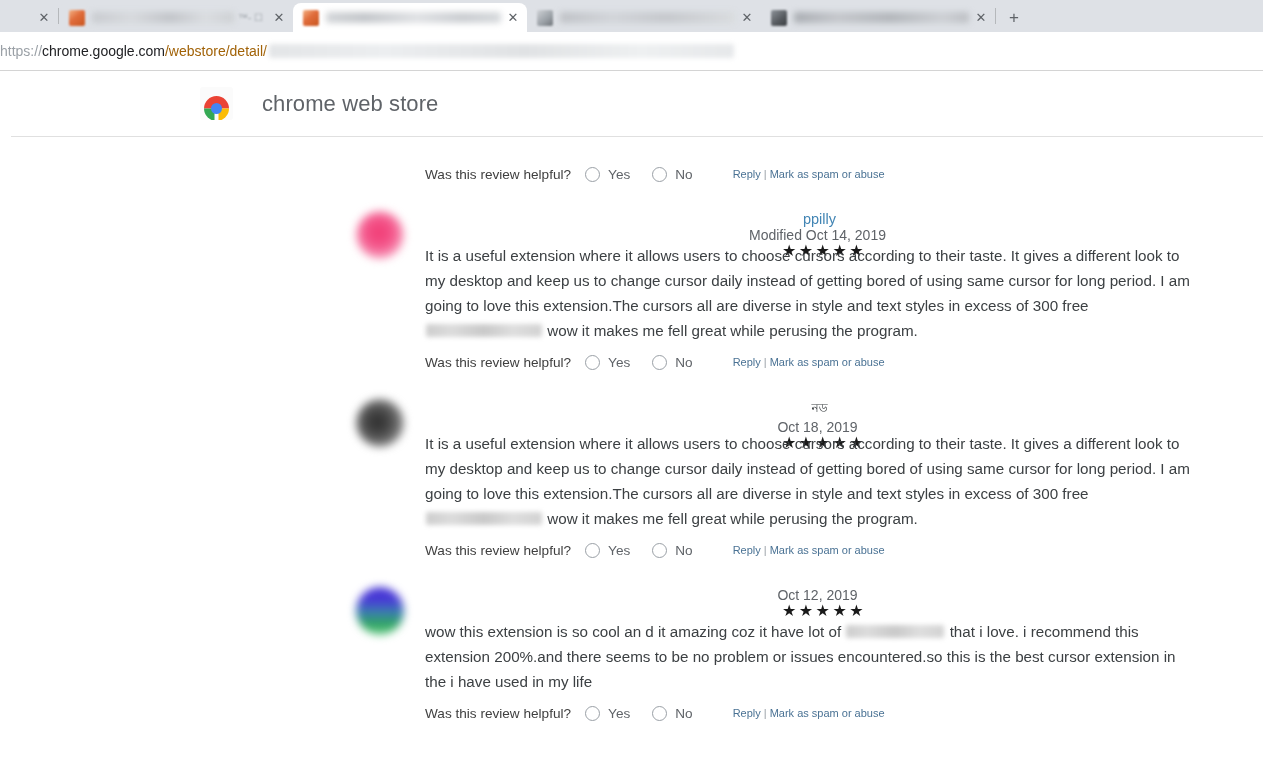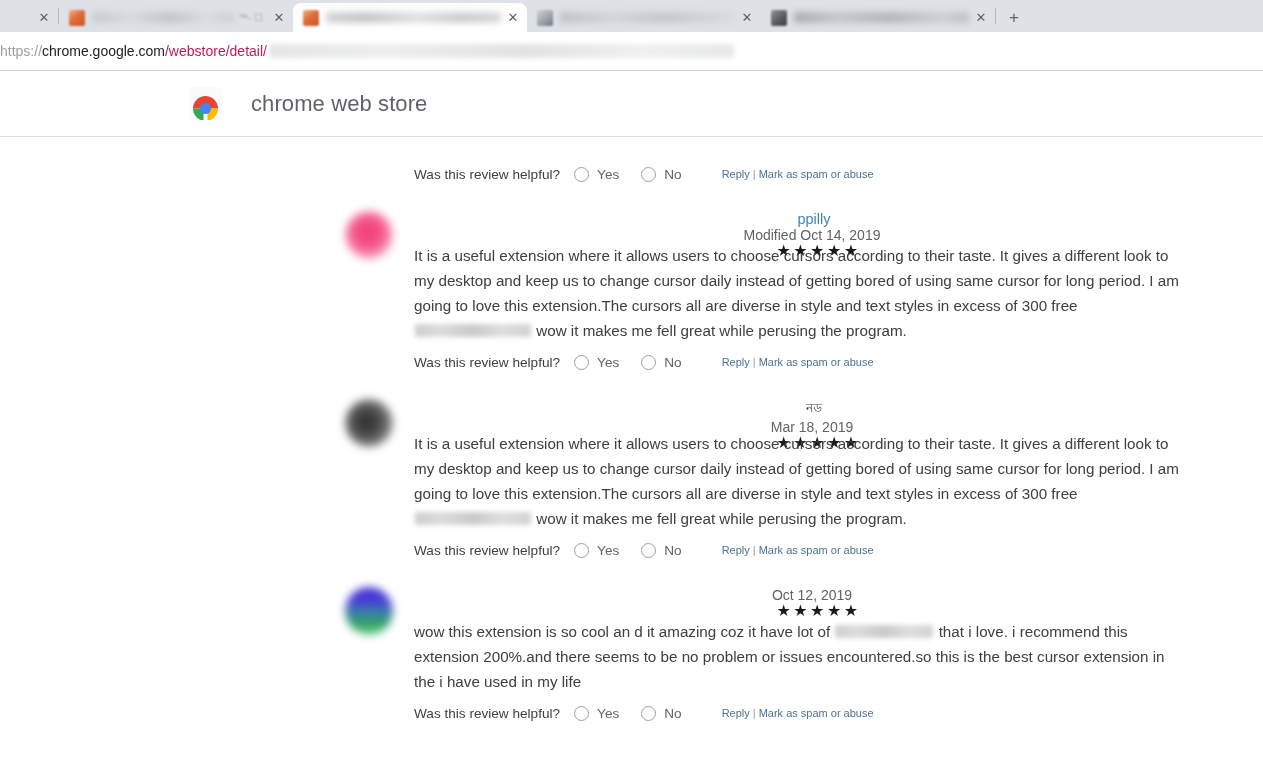--- a/index.html
+++ b/index.html
@@ -131,39 +131,40 @@
     font-size: 14px;
     line-height: 18px;
     white-space: nowrap;
     display: flex;
     align-items: baseline;
     margin-left: 0px;
     padding-left: 0px;
   }
   .url-scheme { color: #9aa0a6; }
   .url-host   { color: #202124; }
-  .url-path   { color: #be185d; }
+  .url-path   { color: #a16207; }
   .url-redacted {
     display: inline-block;
     width: 465px;
     height: 14px;
     margin-left: 2px;
     position: relative;
     top: 2px;
     background: linear-gradient(90deg,#e3e5e7 0%, #eceef0 25%, #e0e2e4 55%, #eef0f1 80%, #e6e8ea 100%);
     filter: blur(2.6px);
     border-radius: 2px;
   }
 
   
   .page {
     background: #ffffff;
     height: 710px;
     overflow: hidden;
     position: relative;
+    padding-left: 11px;
   }
   .cws-header {
     height: 66px;
     border-bottom: 1px solid #e0e0e0;
     display: flex;
     align-items: center;
     padding-left: 189px;
     box-sizing: border-box;
   }
   .cws-logo {
@@ -448,21 +449,21 @@
     </div>
 
     <div class="review">
       <div class="avatar">
         <div class="avatar-inner av-dark"></div>
       </div>
       <div class="review-body">
         <div class="review-meta">
           <span class="redact-name w2"></span>
           <span class="author-name bn">নড</span>
-          <span class="review-date">Mar 18, 2019</span>
+          <span class="review-date">Oct 18, 2019</span>
           <span class="stars">★★★★★</span>
         </div>
         <div class="review-text">
           <span>It is a useful extension where it allows users to choose cursors according to their taste. It gives a different look to my  desktop and keep us to change cursor daily instead of getting bored of using same cursor for long period. I am going to love this extension.The cursors all are diverse in style and text styles in excess of 300 free </span><span class="redact-inline"></span><span> wow it makes me fell great while perusing the program.</span>
         </div>
         <div class="helpful-row">
           <span class="helpful-label">Was this review helpful?</span>
           <span class="radio-opt">
             <span class="radio-circle"></span>
             <span class="radio-label">Yes</span>

